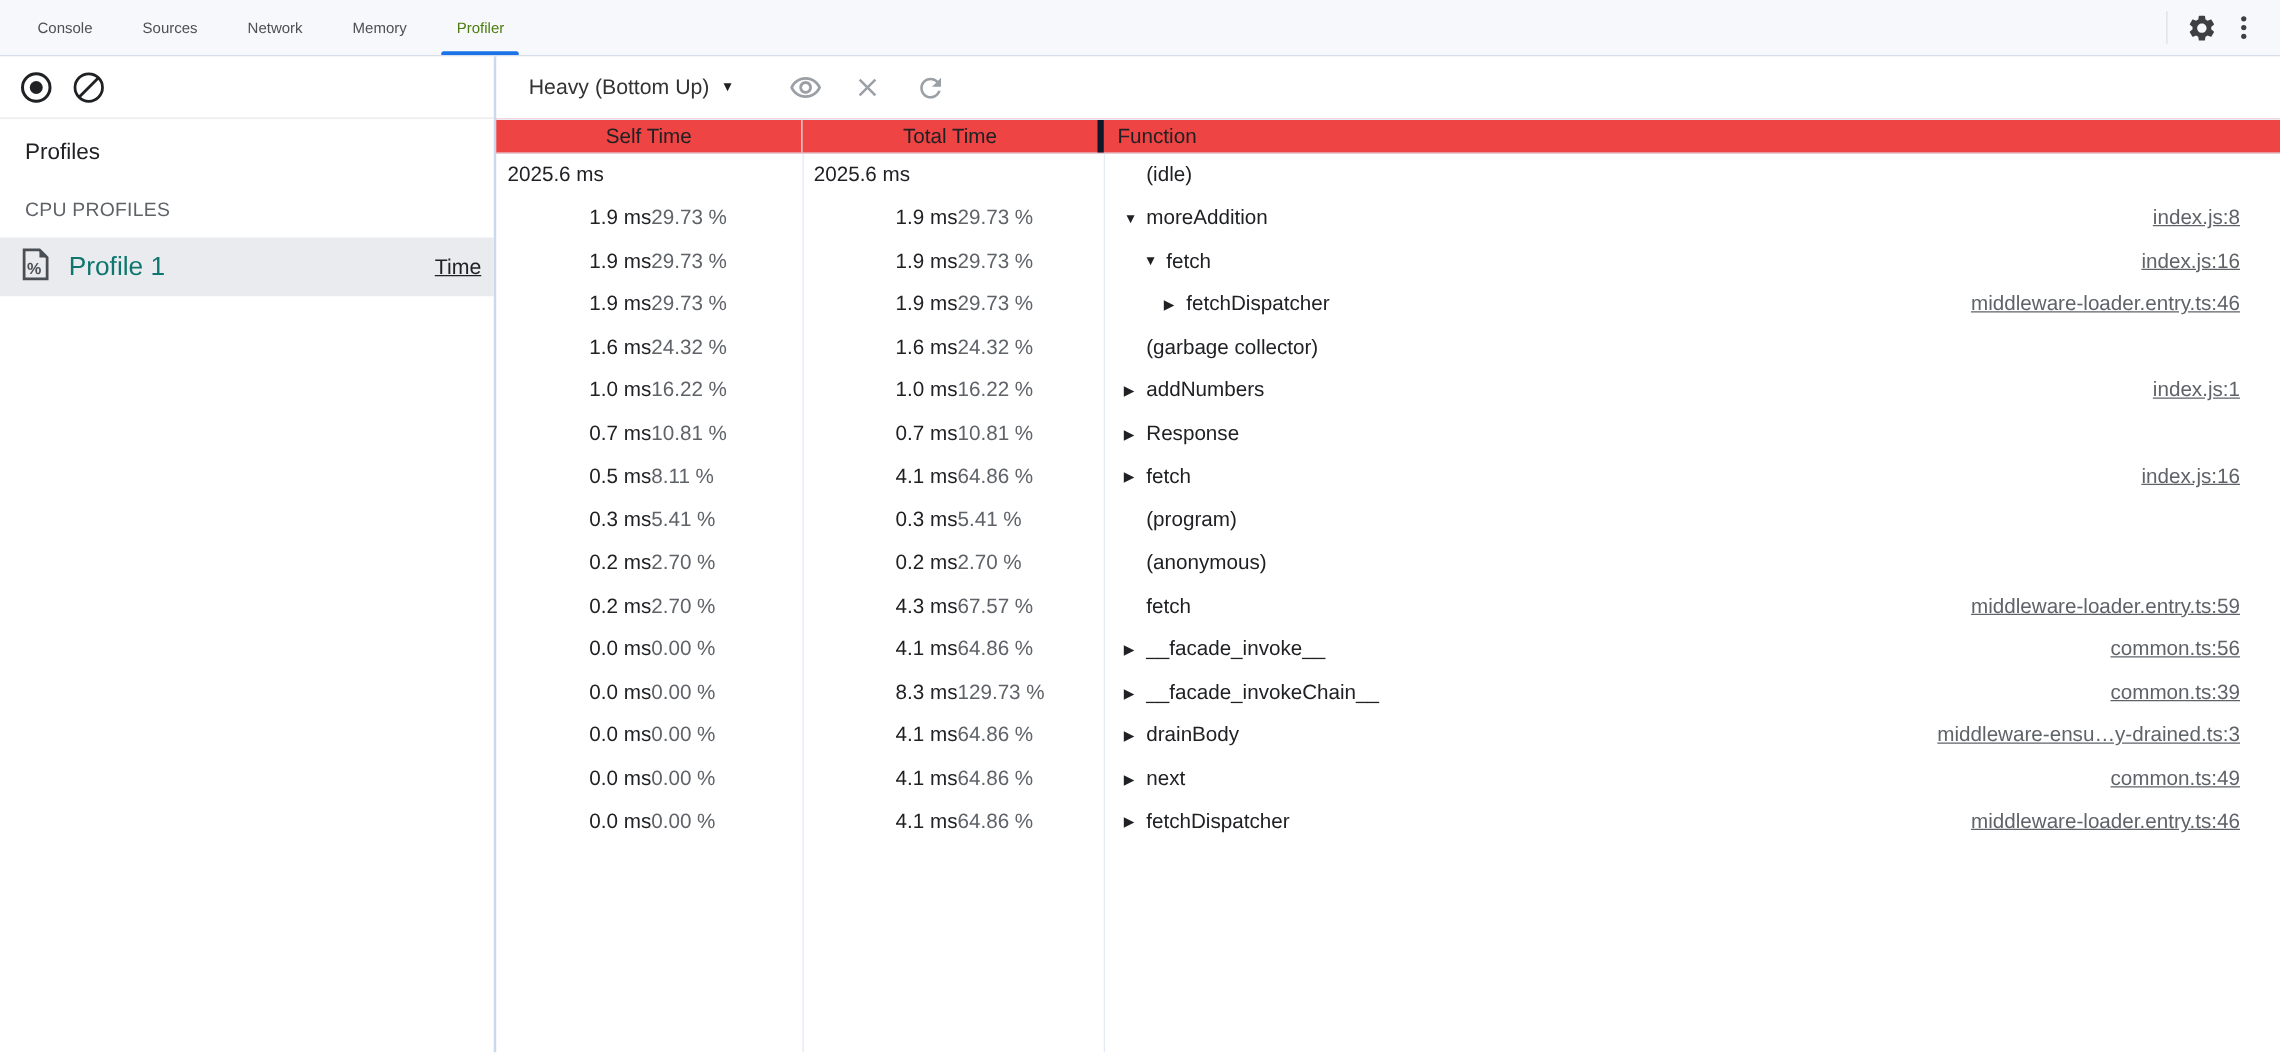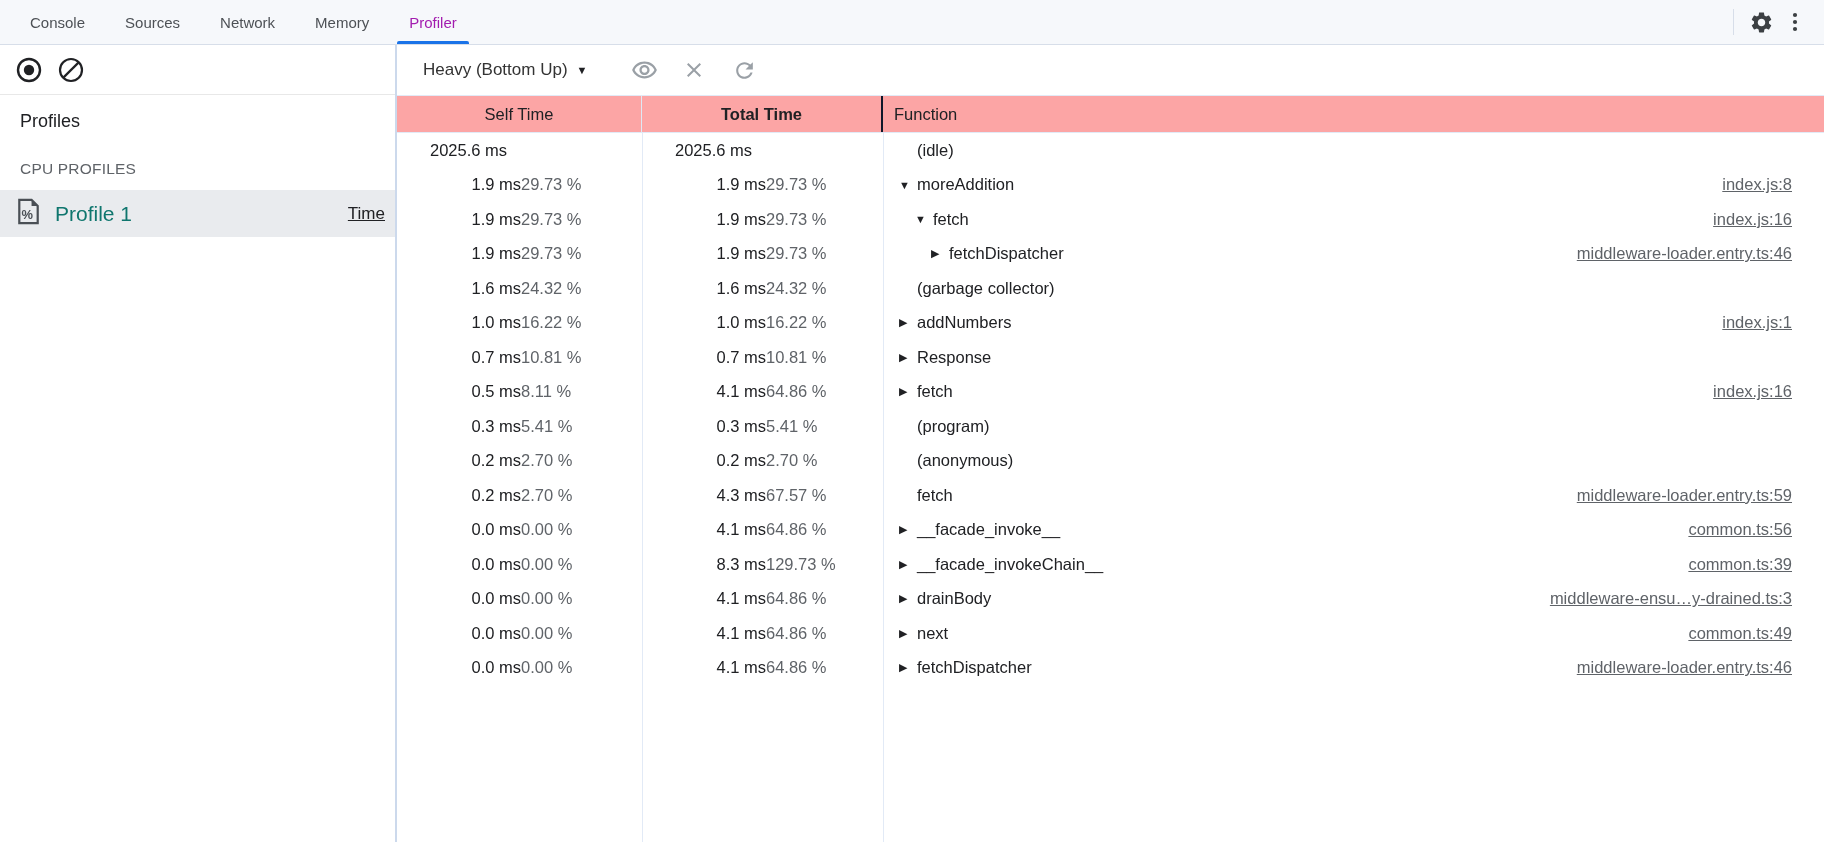--- a/index.html
+++ b/index.html
@@ -5,22 +5,22 @@
   * { margin:0; padding:0; box-sizing:border-box; }
   html,body { width:1824px; height:842px; overflow:hidden; background:#fff;
     font-family:"Liberation Sans", sans-serif; color:#202124; }
   .app { width:1824px; height:842px; display:flex; flex-direction:column; }
 
   
   .tabbar { height:45px; background:#f6f8fb; border-bottom:1px solid #d7dee9;
     display:flex; align-items:stretch; justify-content:space-between; flex:0 0 auto; }
   .tabs { display:flex; margin-left:10px; }
   .tab { position:relative; display:flex; align-items:center; padding:0 20px;
-    font-size:15px; color:#4d5156; cursor:default; }
-  .tab.active { color:#a21caf; }
+    font-size:12px; color:#4d5156; cursor:default; }
+  .tab.active { color:#4d7c0f; }
   .tab.active::after { content:""; position:absolute; left:8px; right:8px; bottom:0;
     height:3px; background:#1a73e8; border-radius:2px 2px 0 0; }
   .tabbar-right { display:flex; align-items:center; padding-right:12px; }
   .tb-divider { width:1px; height:26px; background:#d7dee9; margin-right:10px; }
   .icon-btn { width:34px; height:34px; display:flex; align-items:center; justify-content:center; }
   .icon-btn svg { display:block; }
 
   
   .content { flex:1; display:flex; min-height:0; }
   .sidebar { width:397px; flex:0 0 auto; display:flex; flex-direction:column;
@@ -41,34 +41,34 @@
   .main { flex:1; display:flex; flex-direction:column; min-width:0; }
   .main-toolbar { height:50px; display:flex; align-items:center; padding-left:26px; flex:0 0 auto; }
   .view-selector { display:flex; align-items:center; font-size:17px; color:#333; cursor:default; }
   .view-selector .caret { font-size:11px; margin-left:9px; color:#202124; }
   .main-toolbar .icon-btn { margin-left:16px; }
 
   
   .grid { flex:1; position:relative; min-height:0; display:flex; flex-direction:column; }
   .vline { position:absolute; top:0; bottom:0; width:1px; background:#e2eaf6; z-index:0; }
   .vline.v1 { left:245px; } .vline.v2 { left:486px; }
-  .grid-header { height:38px; background:#fca5a5; border-top:1px solid #e2eaf6;
+  .grid-header { height:28px; background:#ef4444; border-top:1px solid #e2eaf6;
     border-bottom:1px solid #e2eaf6; display:flex; position:relative; z-index:1; flex:0 0 auto; }
   .grid-header .hcell { font-size:16.5px; color:#202124; display:flex; align-items:center; }
   .h-self  { width:245px; justify-content:center; border-right:1px solid #dfe8f4; }
-  .h-total { width:241px; justify-content:center; border-right:2px solid #0f172a;font-weight:bold; }
+  .h-total { width:241px; justify-content:center; border-right:5px solid #0f172a; }
   .h-fn    { flex:1; padding-left:11px; }
   .grid-body { flex:1; position:relative; z-index:1; }
   .grow { height:34.5px; display:flex; align-items:center; font-size:16.5px; }
   .cell { display:flex; align-items:center; height:100%; }
   .c-self  { width:245px; }
   .c-total { width:241px; }
   .c-self .ms, .c-total .ms { width:124px; text-align:right; color:#202124; }
   .c-self .pct, .c-total .pct { flex:1; text-align:left; color:#5f6368; padding-right:12px; }
-  .cell.nopct .ms { text-align:left; padding-left:9px; width:auto; flex:1;margin-left:24px; }
+  .cell.nopct .ms { text-align:left; padding-left:9px; width:auto; flex:1; }
   .c-fn { flex:1; padding-left:0; min-width:0; }
   .indent { display:inline-block; flex:0 0 auto; }
   .tri { display:inline-block; width:18px; flex:0 0 auto; font-size:11px; color:#202124; }
   .fname { color:#202124; white-space:nowrap; }
   .src-link { margin-left:auto; padding-right:32px; font-size:16.5px; color:#5f6368;
     text-decoration:underline; white-space:nowrap; cursor:pointer; }
 </style>
 </head>
 <body>
 

